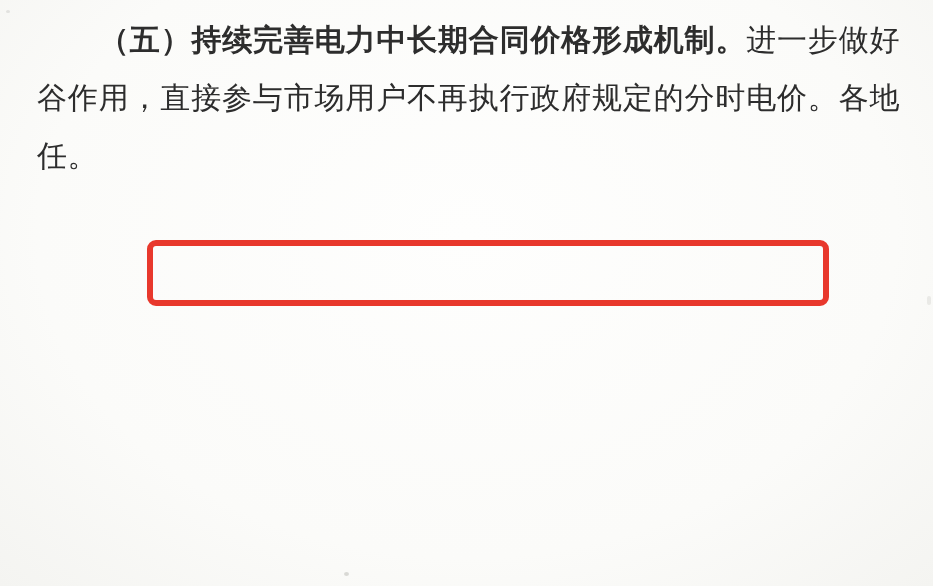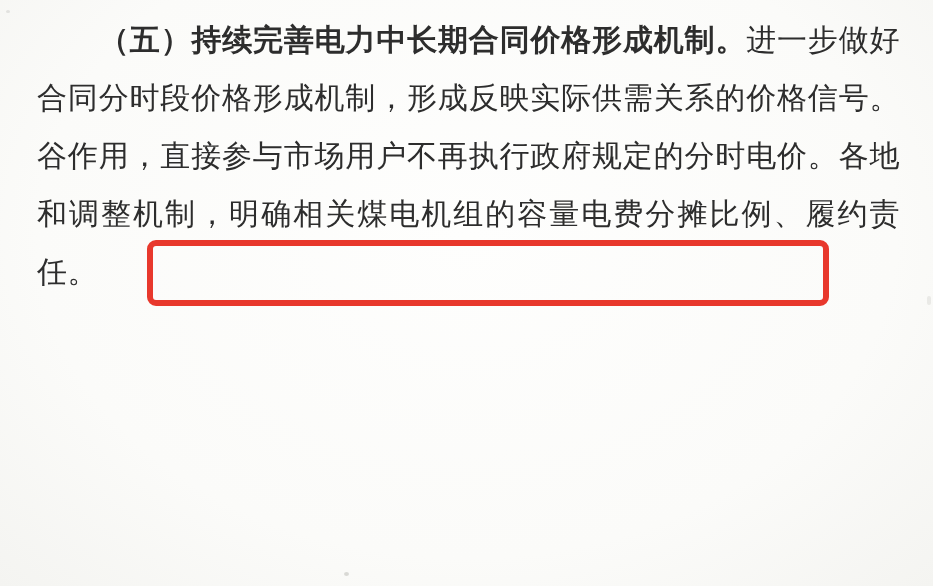--- a/index.html
+++ b/index.html
@@ -64,29 +64,27 @@
 </style>
 </head>
 <body>
 
 <div class="page">
   <div class="para">
 
     <div class="line first"><span class="clause-heading">（五）持续完善电力中长期合同价格形成机制。</span><span>进一步做好</span></div>
 
 
-    <div class="line"><span>合同分时段价格形成机制，形成反映实际供需关系的价格信号。</span></div>
 
 
     <div class="line"><span>谷作用，</span><span>直接参与市场用户不再执行政府规定的分时电价。</span><span>各地</span></div>
 
 
 
 
-    <div class="line"><span>和调整机制，明确相关煤电机组的容量电费分摊比例、履约责</span></div>
 
     <div class="line last"><span>任。</span></div>
 
   </div>
 
   <div class="red-box"></div>
 
   <div class="speck s1"></div>
   <div class="speck s2"></div>
   <div class="speck s3"></div>

